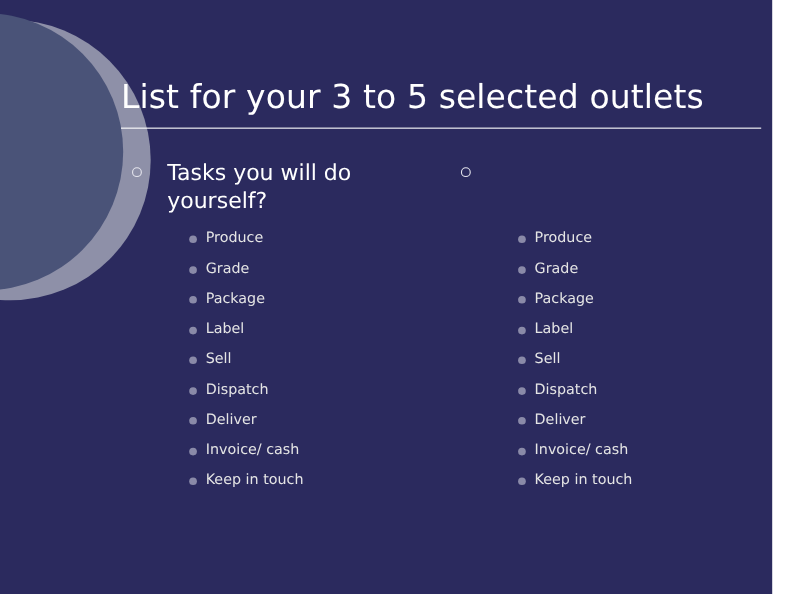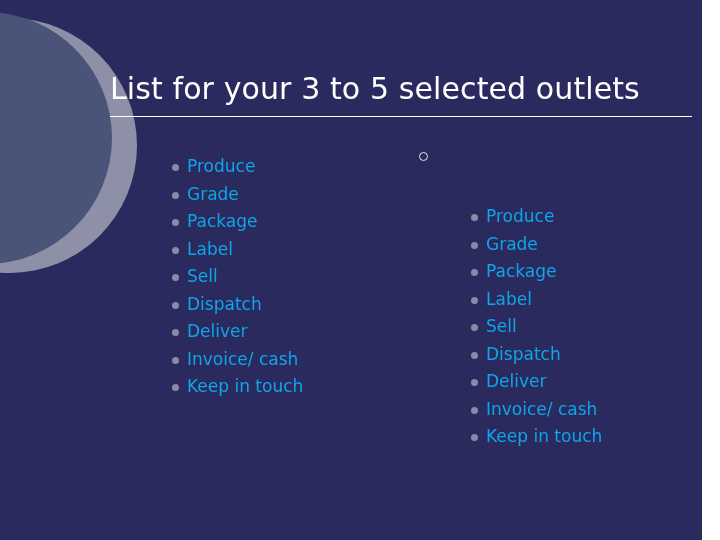--- a/index.html
+++ b/index.html
@@ -102,22 +102,22 @@
 
   
   .l2-list {
     margin: 8px 0 0 0;
     padding: 0;
     list-style: none;
   }
   .l2 {
     position: relative;
     padding-left: 69px;
-    color: #0ea5e9;
-    font-size: 17px;
+    color: #e5e5e5;
+    font-size: 13px;
     line-height: 27.5px;
     height: 27.5px;
     white-space: nowrap;
   }
   .l2-bullet {
     position: absolute;
     left: 54px;
     top: 11px;
     width: 7px;
     height: 7px;
@@ -132,20 +132,24 @@
 
   <div class="deco" id="deco-light"></div>
   <div class="deco" id="deco-dark"></div>
 
   <div id="title">List for your 3 to 5 selected outlets</div>
   <div id="title-rule"></div>
 
   <div id="body">
 
     <div class="column left">
+      <div class="l1">
+        <span class="l1-bullet"></span>
+        <span class="l1-text">Tasks you will do yourself?</span>
+      </div>
       <ul class="l2-list">
         <li class="l2">
           <span class="l2-bullet"></span>
           <span>Produce</span>
         </li>
         <li class="l2">
           <span class="l2-bullet"></span>
           <span>Grade</span>
         </li>
         <li class="l2">

